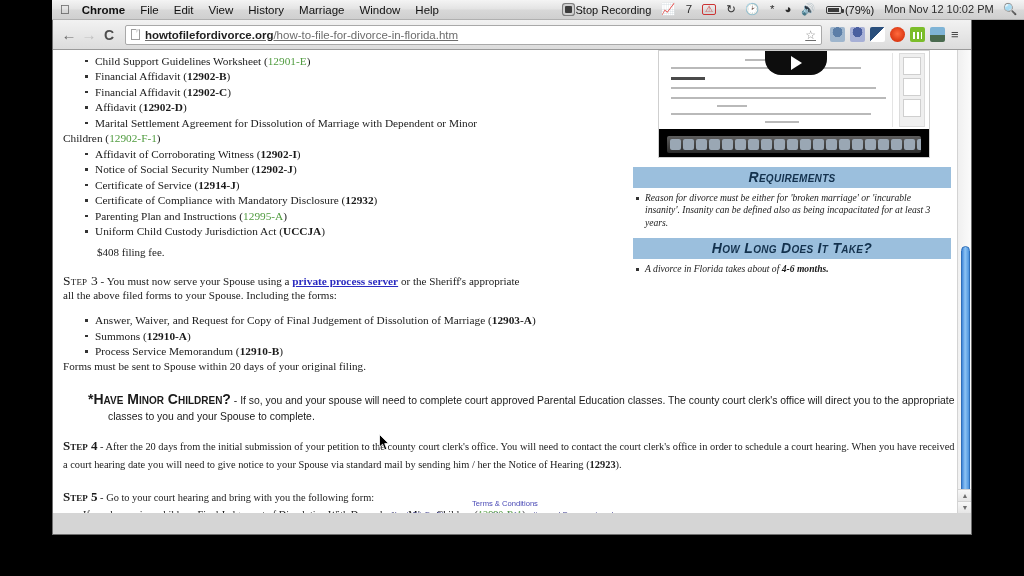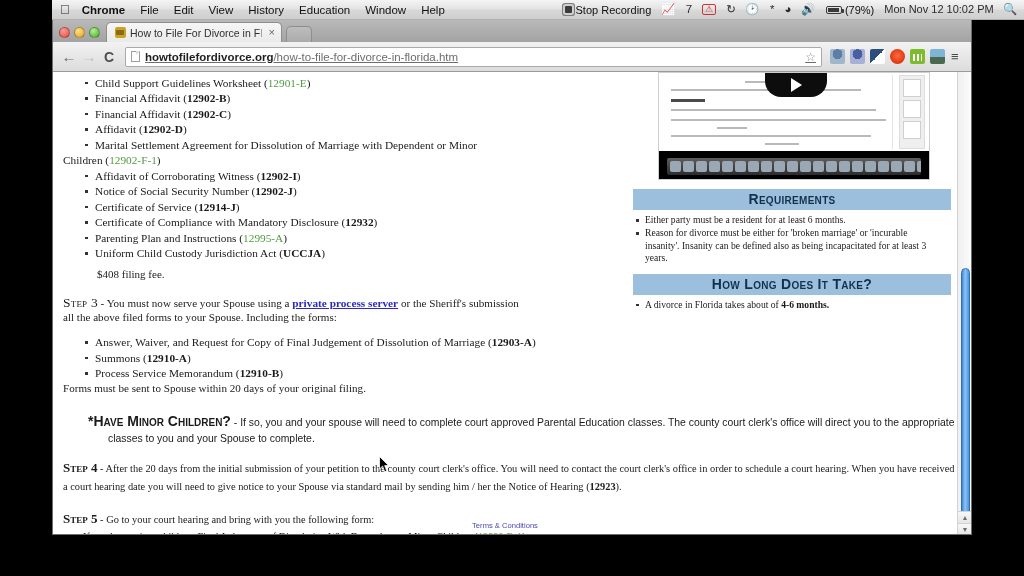--- a/index.html
+++ b/index.html
@@ -195,21 +195,21 @@
   
   .footer {
     position: absolute; left: 0; right: 0; top: 448px;
     text-align: center; font-family: "Liberation Sans", sans-serif;
     font-size: 7.6px; color: #3f3f8f; line-height: 1.45;
   }
   .footer .tc { color: #4848b5; }
 
   
   #rightcol {
-    position: absolute; left: 580px; top: 0; width: 320px;
+    position: absolute; left: 580px; top: 0; width: 320px; font-style: italic;
   }
   .videobox {
     position: relative; margin: 0 25px 0 25px; width: 272px; height: 108px;
     background: #fff; border: 1px solid #cfcfcf; overflow: hidden;
   }
   .videobox .shot {
     position: absolute; left: 0; top: 0; right: 0; bottom: 0;
     background: #fff;
   }
   .videobox .docimg {
@@ -309,21 +309,21 @@
   <div id="gutter-left"></div>
   <div id="gutter-right"></div>
 
   <div id="menubar">
     <span class="apple"></span>
     <span class="mitem bold">Chrome</span>
     <span class="mitem">File</span>
     <span class="mitem">Edit</span>
     <span class="mitem">View</span>
     <span class="mitem">History</span>
-    <span class="mitem">Education</span>
+    <span class="mitem">Marriage</span>
     <span class="mitem">Window</span>
     <span class="mitem">Help</span>
     <span class="spacer"></span>
     <div class="right">
       <span class="stoprec">
           <i class="sq"></i>
           <span>Stop Recording</span>
         </span>
       <span class="mbicon">📈</span>
       <span class="mbicon">7</span>
@@ -337,33 +337,20 @@
           <i class="shell"></i>
           <span>(79%)</span>
         </span>
       <span class="mbicon" style="font-size:11px">Mon Nov 12  10:02 PM</span>
       <span class="mbicon">🔍</span>
     </div>
   </div>
 
   <div id="window">
 
-    <div id="tabstrip">
-      <div class="traffic">
-        <span class="tl red"></span>
-        <span class="tl yellow"></span>
-        <span class="tl green"></span>
-      </div>
-      <div class="tab">
-        <span class="favicon"></span>
-        <span class="ttl"><span>How to File For Divorce in F</span><span class="fade">l</span></span>
-        <span class="tclose">×</span>
-      </div>
-      <div class="newtab"></div>
-    </div>
 
     <div id="toolbar">
       <span class="navbtn">←</span>
       <span class="navbtn dim">→</span>
       <span class="navbtn reload">C</span>
       <div id="omnibox">
         <span class="pageicon"></span>
         <span class="host">howtofilefordivorce.org</span>
         <span>/how-to-file-for-divorce-in-florida.htm</span>
         <span class="star">☆</span>
@@ -401,21 +388,21 @@
               <li><span>Certificate of Service (</span><span class="code">12914-J</span><span>)</span></li>
               <li><span>Certificate of Compliance with Mandatory Disclosure (</span><span class="code">12932</span><span>)</span></li>
               <li><span>Parenting Plan and Instructions (</span><span class="code green">12995-A</span><span>)</span></li>
               <li><span>Uniform Child Custody Jurisdiction Act (</span><span class="code">UCCJA</span><span>)</span></li>
             </ul>
 
             <div class="fee">$408 filing fee.</div>
 
             <div class="step">
               <div>
-                <span class="lbl">Step 3</span><span class="body"> - You must now serve your Spouse using a </span><a class="link" href="#">private process server</a><span class="body"> or the Sheriff's submission</span>
+                <span class="lbl">Step 3</span><span class="body"> - You must now serve your Spouse using a </span><a class="link" href="#">private process server</a><span class="body"> or the Sheriff's appropriate</span>
               </div>
               <div class="body">all the above filed forms to your Spouse. Including the forms:</div>
               <ul style="margin-top:10px">
                 <li><span>Answer, Waiver, and Request for Copy of Final Judgement of Dissolution of Marriage (</span><span class="code">12903-A</span><span>)</span></li>
                 <li><span>Summons (</span><span class="code">12910-A</span><span>)</span></li>
                 <li><span>Process Service Memorandum (</span><span class="code">12910-B</span><span>)</span></li>
               </ul>
               <div class="body">Forms must be sent to Spouse within 20 days of your original filing.</div>
             </div>
           </div>
@@ -481,21 +468,20 @@
                     <i></i>
                       <i></i>
                   </div>
                 </div>
               </div>
               <div class="play"></div>
             </div>
 
             <div class="bluehead">Requirements</div>
             <ul class="bluelist">
-              <li>Either party must be a resident for at least 6 months.</li>
               <li>Reason for divorce must be either for 'broken marriage' or 'incurable insanity'. Insanity can be defined also as being incapacitated for at least 3 years.</li>
             </ul>
 
             <div class="bluehead">How Long Does It Take?</div>
             <ul class="bluelist">
               <li><span>A divorce in Florida takes about of </span><b>4-6 months.</b></li>
             </ul>
           </div>
 
           <div class="footer">

